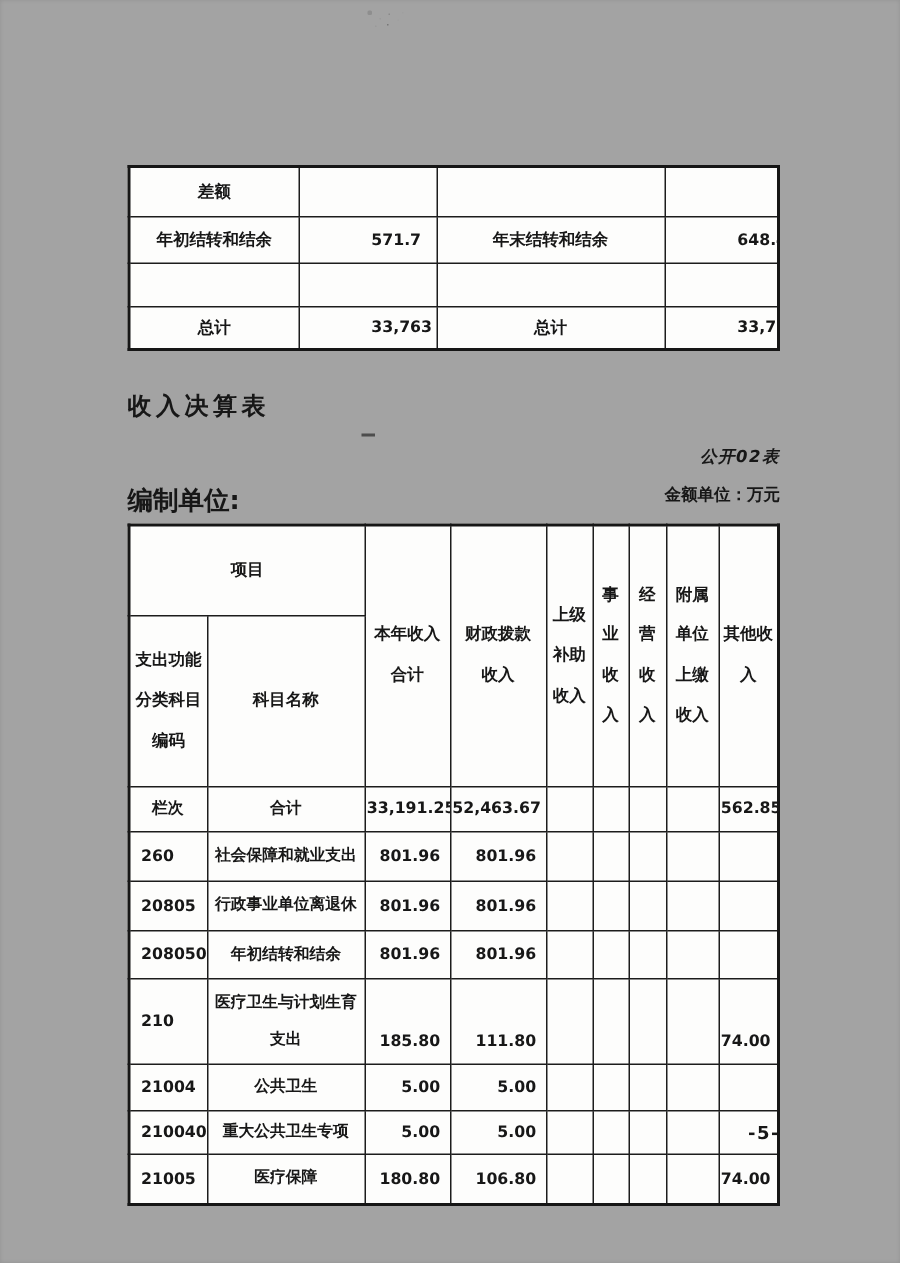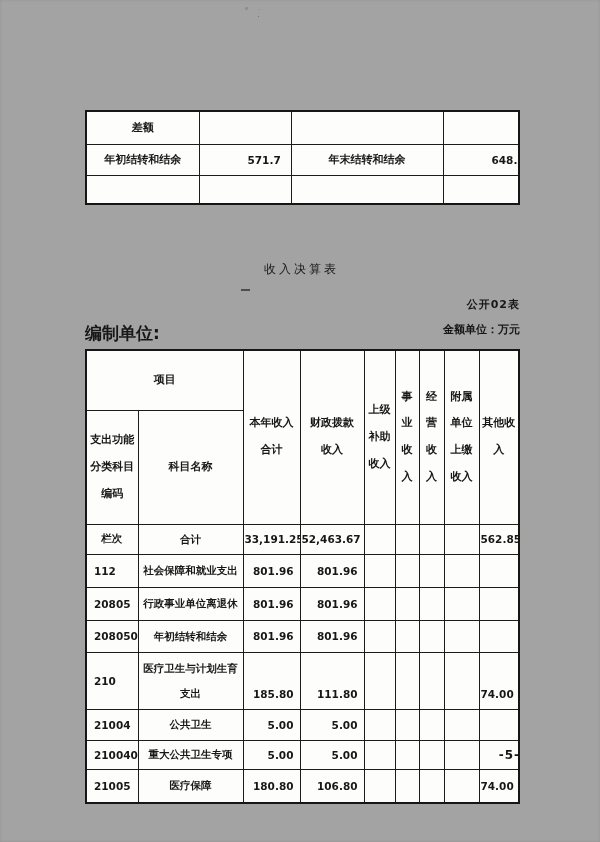--- a/index.html
+++ b/index.html
@@ -24,23 +24,23 @@
   }
   .income-table td { font-size:10.5px; vertical-align:middle; }
   .cell-code { text-align:left; padding-left:7px; }
   .cell-name { text-align:center; white-space:pre-line; line-height:2.4; padding:0 2px; }
   .cell-num  { text-align:right; padding-right:6px; }
   .income-row.row-0 .cell-code { text-align:center; padding-left:0; }
   .income-row.row-4 .cell-num { vertical-align:bottom; padding-bottom:9px; }
 
   
   .abs { position:absolute; }
-  .doc-title { left:85px; top:261px; width:433px; text-align:center;
-    font-size:12px; font-weight:normal; letter-spacing:3px; }
-  .form-code { right:80px; top:297px; font-size:11px; font-weight:bold; letter-spacing:1px; }
+  .doc-title { left:85px; top:261px; width:433px; text-align:left;
+    font-size:16px; font-weight:bold; letter-spacing:3px; }
+  .form-code { right:80px; top:297px; font-size:11px; font-weight:bold; letter-spacing:1px;font-style:italic; }
   .prepared-label { left:85px; top:322px; font-size:17px; font-weight:bold; }
   .unit-label { right:80px; top:322px; font-size:11px; font-weight:bold; }
   .page-number { right:80px; top:748px; font-size:12px; font-weight:bold; letter-spacing:1px; }
 
   
   .smudge { left:245px; top:7px; width:3px; height:3px; background:#8e8e8e; border-radius:1px;
     box-shadow: 7px 4px 0 -1px #9a9a9a, 13px 1px 0 -1px #8a8a8a, 19px 5px 0 -1px #a0a0a0,
                 4px 9px 0 -1px #9a9a9a, 12px 8px 0 -1px #777, 22px 0px 0 -1px #9f9f9f; }
   .title-dash { left:241px; top:289px; width:9px; height:2px; background:#4d4d4d; }
 </style>
@@ -74,20 +74,26 @@
           <td class="num">648.4</td>
         </tr>
 
         <tr class="summary-row row-2" style="height: 29px;">
           <td class="lab"></td>
           <td class="num"></td>
           <td class="lab"></td>
           <td class="num"></td>
         </tr>
 
+        <tr class="summary-row row-3" style="height: 29px;">
+          <td class="lab">总计</td>
+          <td class="num">33,763</td>
+          <td class="lab">总计</td>
+          <td class="num">33,763</td>
+        </tr>
       </tbody>
   </table>
 
   <div class="abs doc-title">收入决算表</div>
   <div class="abs title-dash"></div>
   <div class="abs form-code">公开02表</div>
   <div class="abs prepared-label">编制单位:</div>
   <div class="abs unit-label">金额单位：万元</div>
 
   <table class="income-table">
@@ -142,21 +148,21 @@
           <td class="cell-num">33,191.25</td>
           <td class="cell-num">52,463.67</td>
           <td class="cell-num"></td>
           <td class="cell-num"></td>
           <td class="cell-num"></td>
           <td class="cell-num"></td>
           <td class="cell-num">562.85</td>
         </tr>
 
         <tr class="income-row row-1" style="height: 33px;">
-          <td class="cell-code">112</td>
+          <td class="cell-code">260</td>
           <td class="cell-name">社会保障和就业支出</td>
           <td class="cell-num">801.96</td>
           <td class="cell-num">801.96</td>
           <td class="cell-num"></td>
           <td class="cell-num"></td>
           <td class="cell-num"></td>
           <td class="cell-num"></td>
           <td class="cell-num"></td>
         </tr>
 

